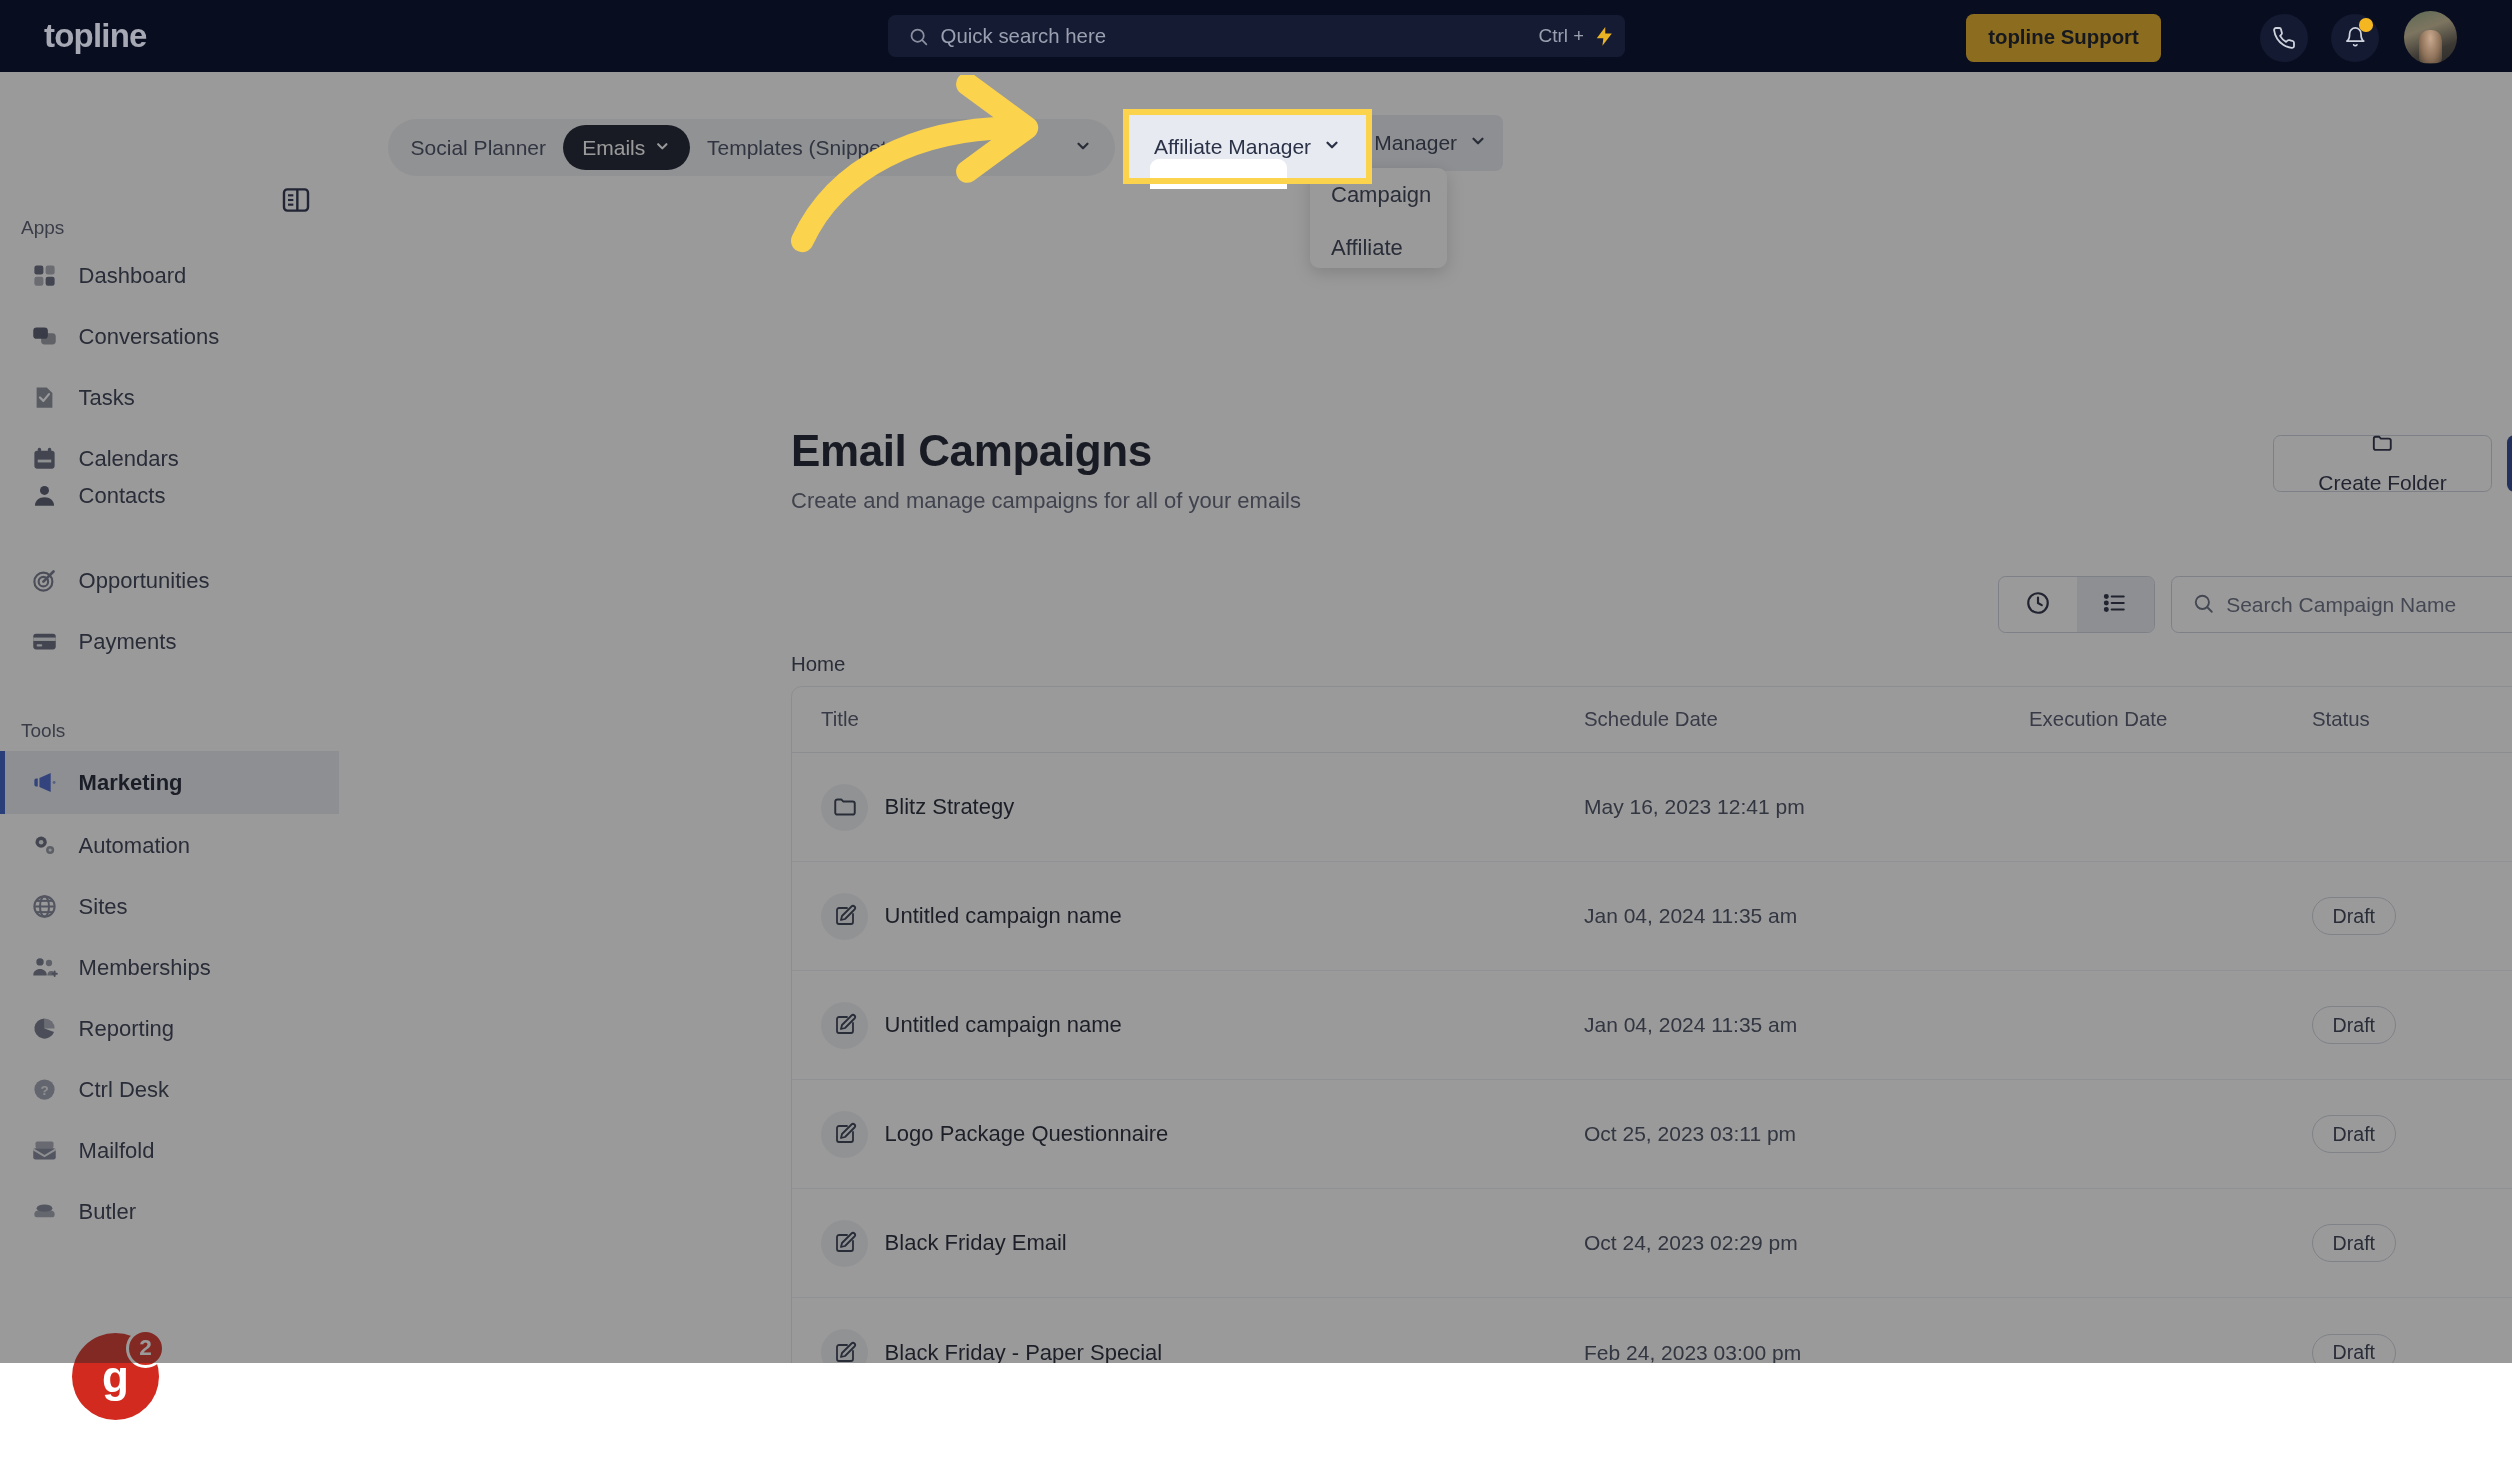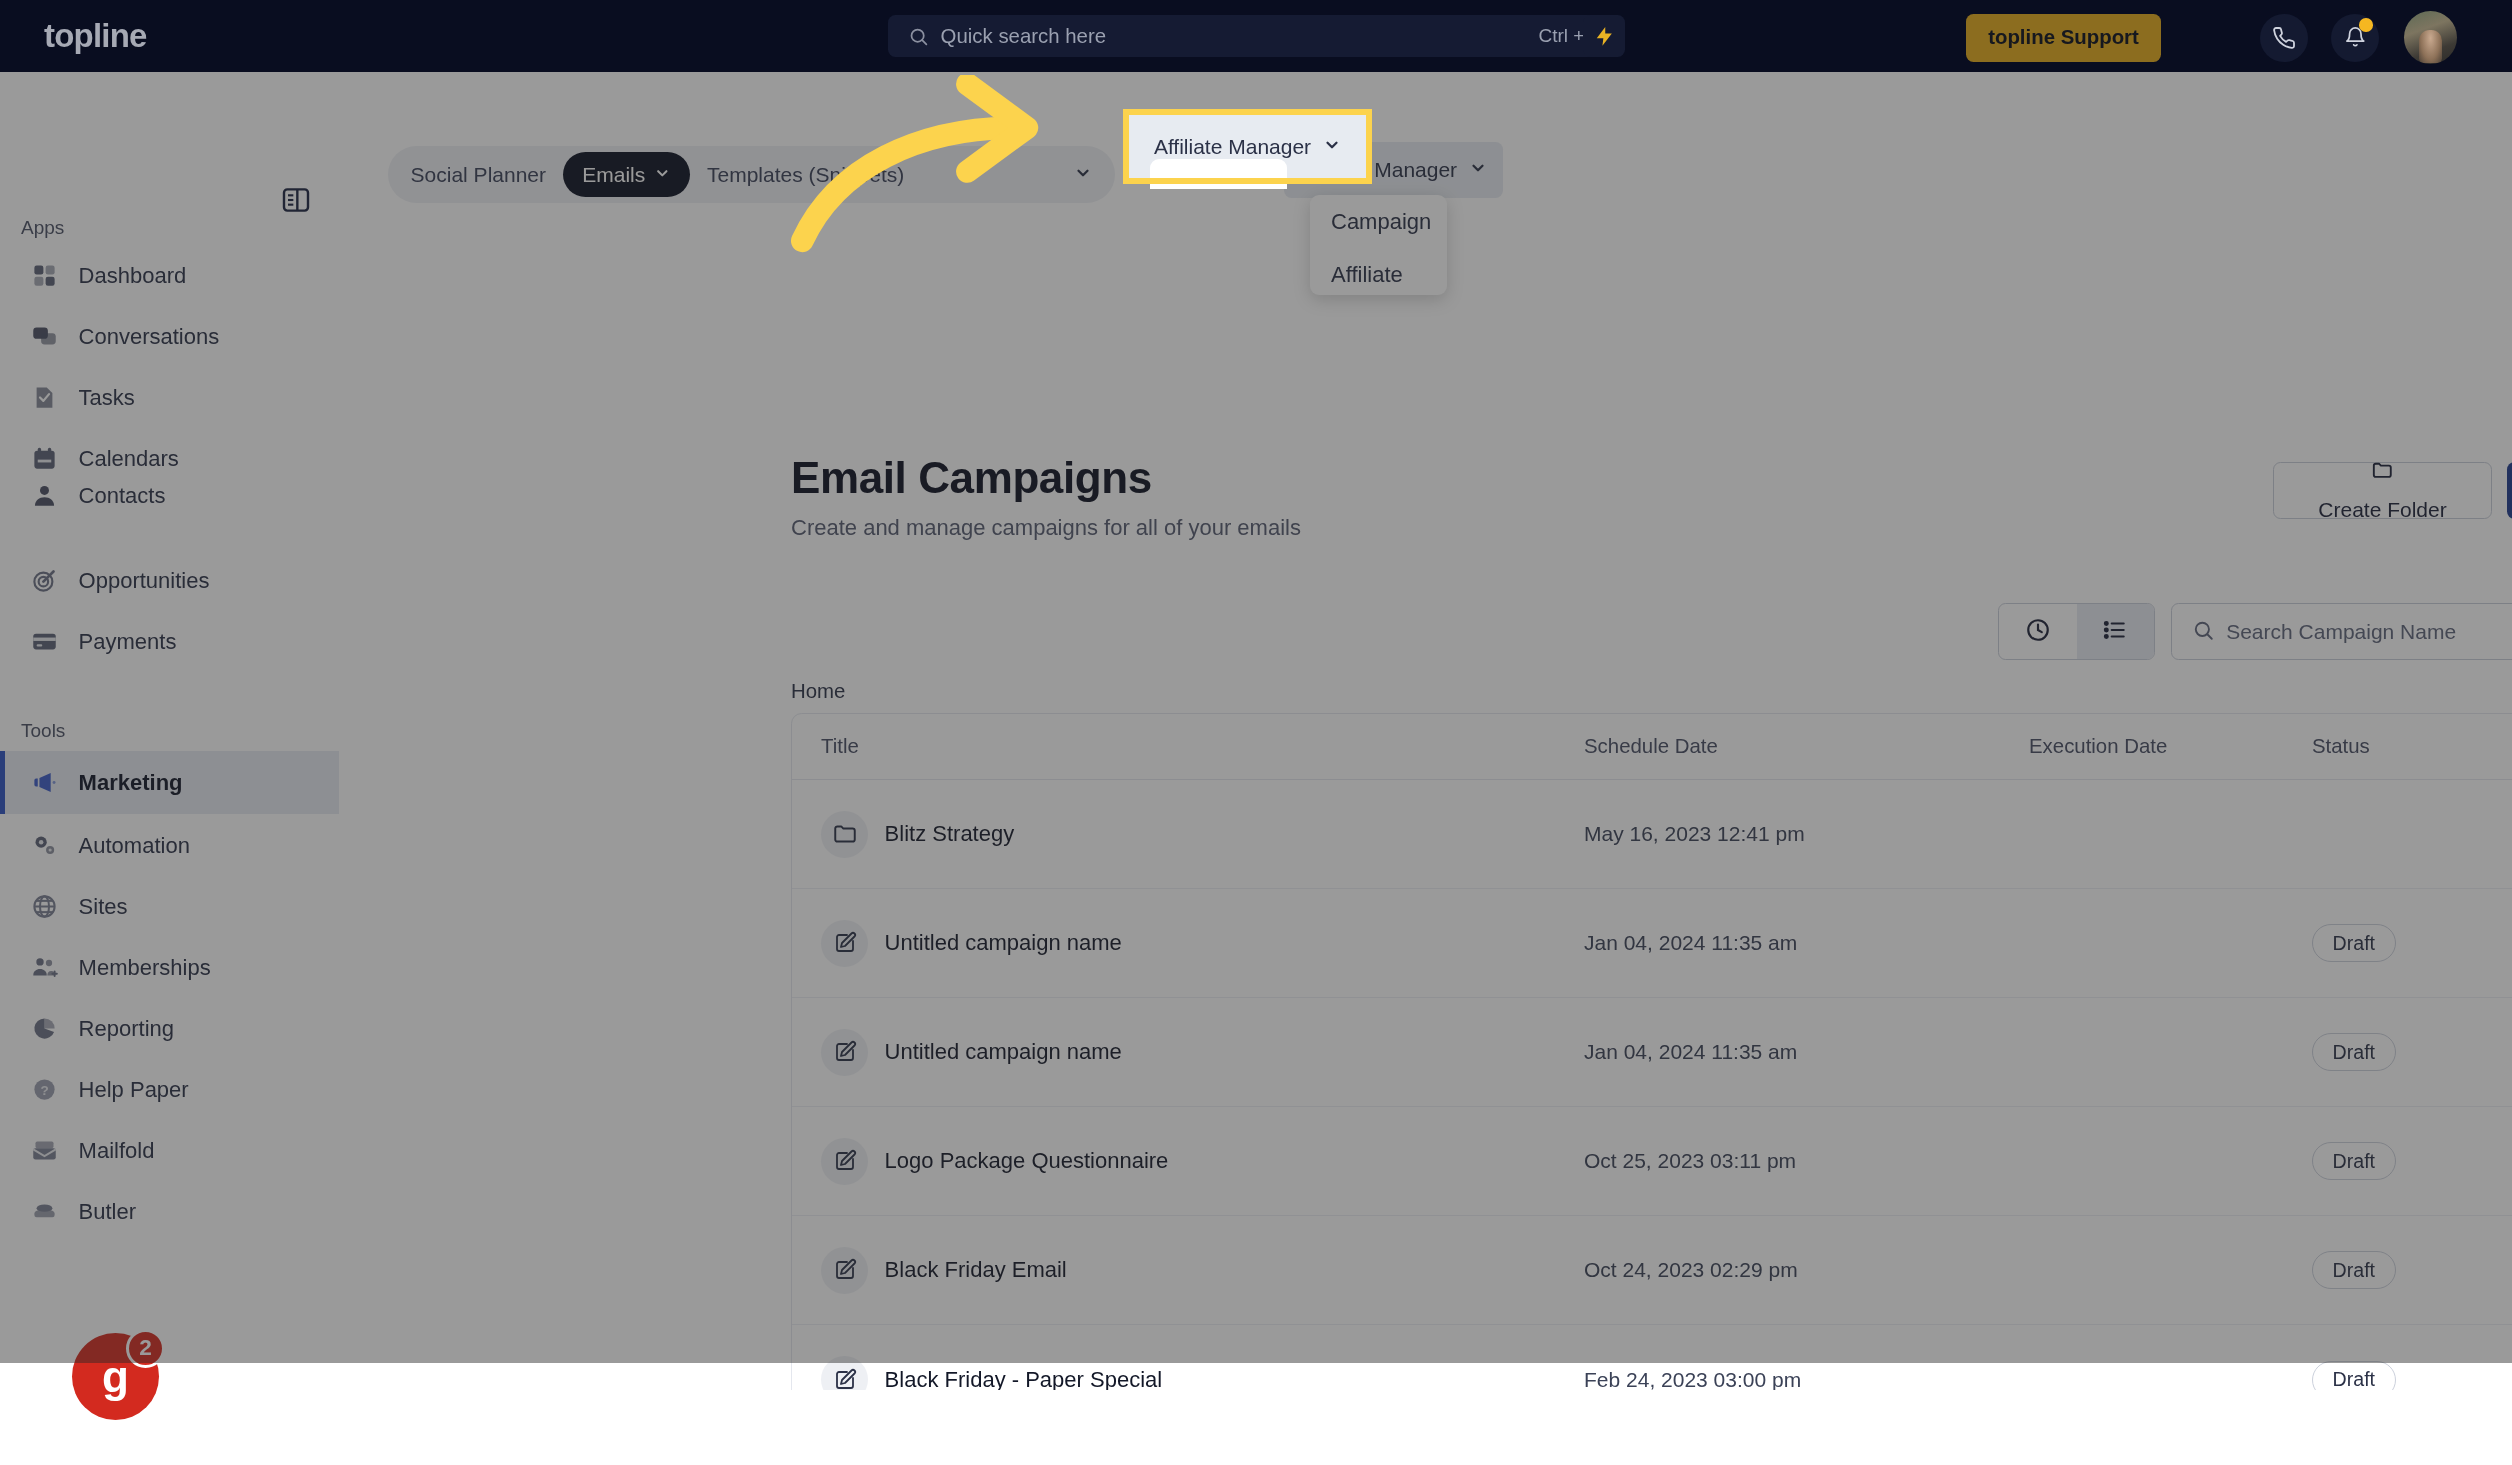--- a/index.html
+++ b/index.html
@@ -97,21 +97,21 @@
   .chatfab-badge {
     position: absolute; right: -6px; top: -4.5px; width: 39px; height: 39px; border-radius: 50%;
     background: #d32a1f; color: #fff; font-size: 22.6px; font-weight: 700;
     display: flex; align-items: center; justify-content: center;
     border: 3px solid #ffffff;
   }
 
   
   .main {
     position: absolute; left: 339px; top: 72px; width: 2173px; height: 1291px;
-    background: #ffffff; z-index: 10; overflow: hidden; margin-top: 27px;
+    background: #ffffff; z-index: 10; overflow: hidden;
   }
   .tabbar {
     position: absolute; left: 49px; top: 47px; height: 57px;
     background: #eef0f4; border-radius: 29px; display: flex; align-items: center; padding: 0 6px;
   }
   .tab {
     height: 45px; padding: 0 19.6px; border-radius: 22.6px;
     display: flex; align-items: center; gap: 9px;
     font-size: 21px; color: #3a4058; white-space: nowrap;
   }
@@ -575,21 +575,21 @@
       </span>
       <span class="lbl">Reporting</span>
     </div>
     <div class="navitem" style="top:986px">
       <span class="ico">
         <svg width="27" height="27" viewBox="0 0 24 24" fill="#9a9eae">
             <circle cx="12" cy="12" r="9"></circle>
             <text x="12" y="17" font-size="12" font-weight="700" text-anchor="middle" fill="#e9eaee" font-family="Liberation Sans">?</text>
           </svg>
       </span>
-      <span class="lbl">Help Paper</span>
+      <span class="lbl">Ctrl Desk</span>
     </div>
     <div class="navitem" style="top:1047px">
       <span class="ico">
         <svg width="27" height="27" viewBox="0 0 24 24" fill="#7a7f92">
             <rect x="4" y="4" width="16" height="6" rx="1.5" opacity=".7"></rect>
             <rect x="2" y="10" width="20" height="10" rx="2"></rect>
             <path d="M2 11l10 6 10-6" fill="none" stroke="#e9eaee" stroke-width="1.8"></path>
           </svg>
       </span>
       <span class="lbl">Mailfold</span>

